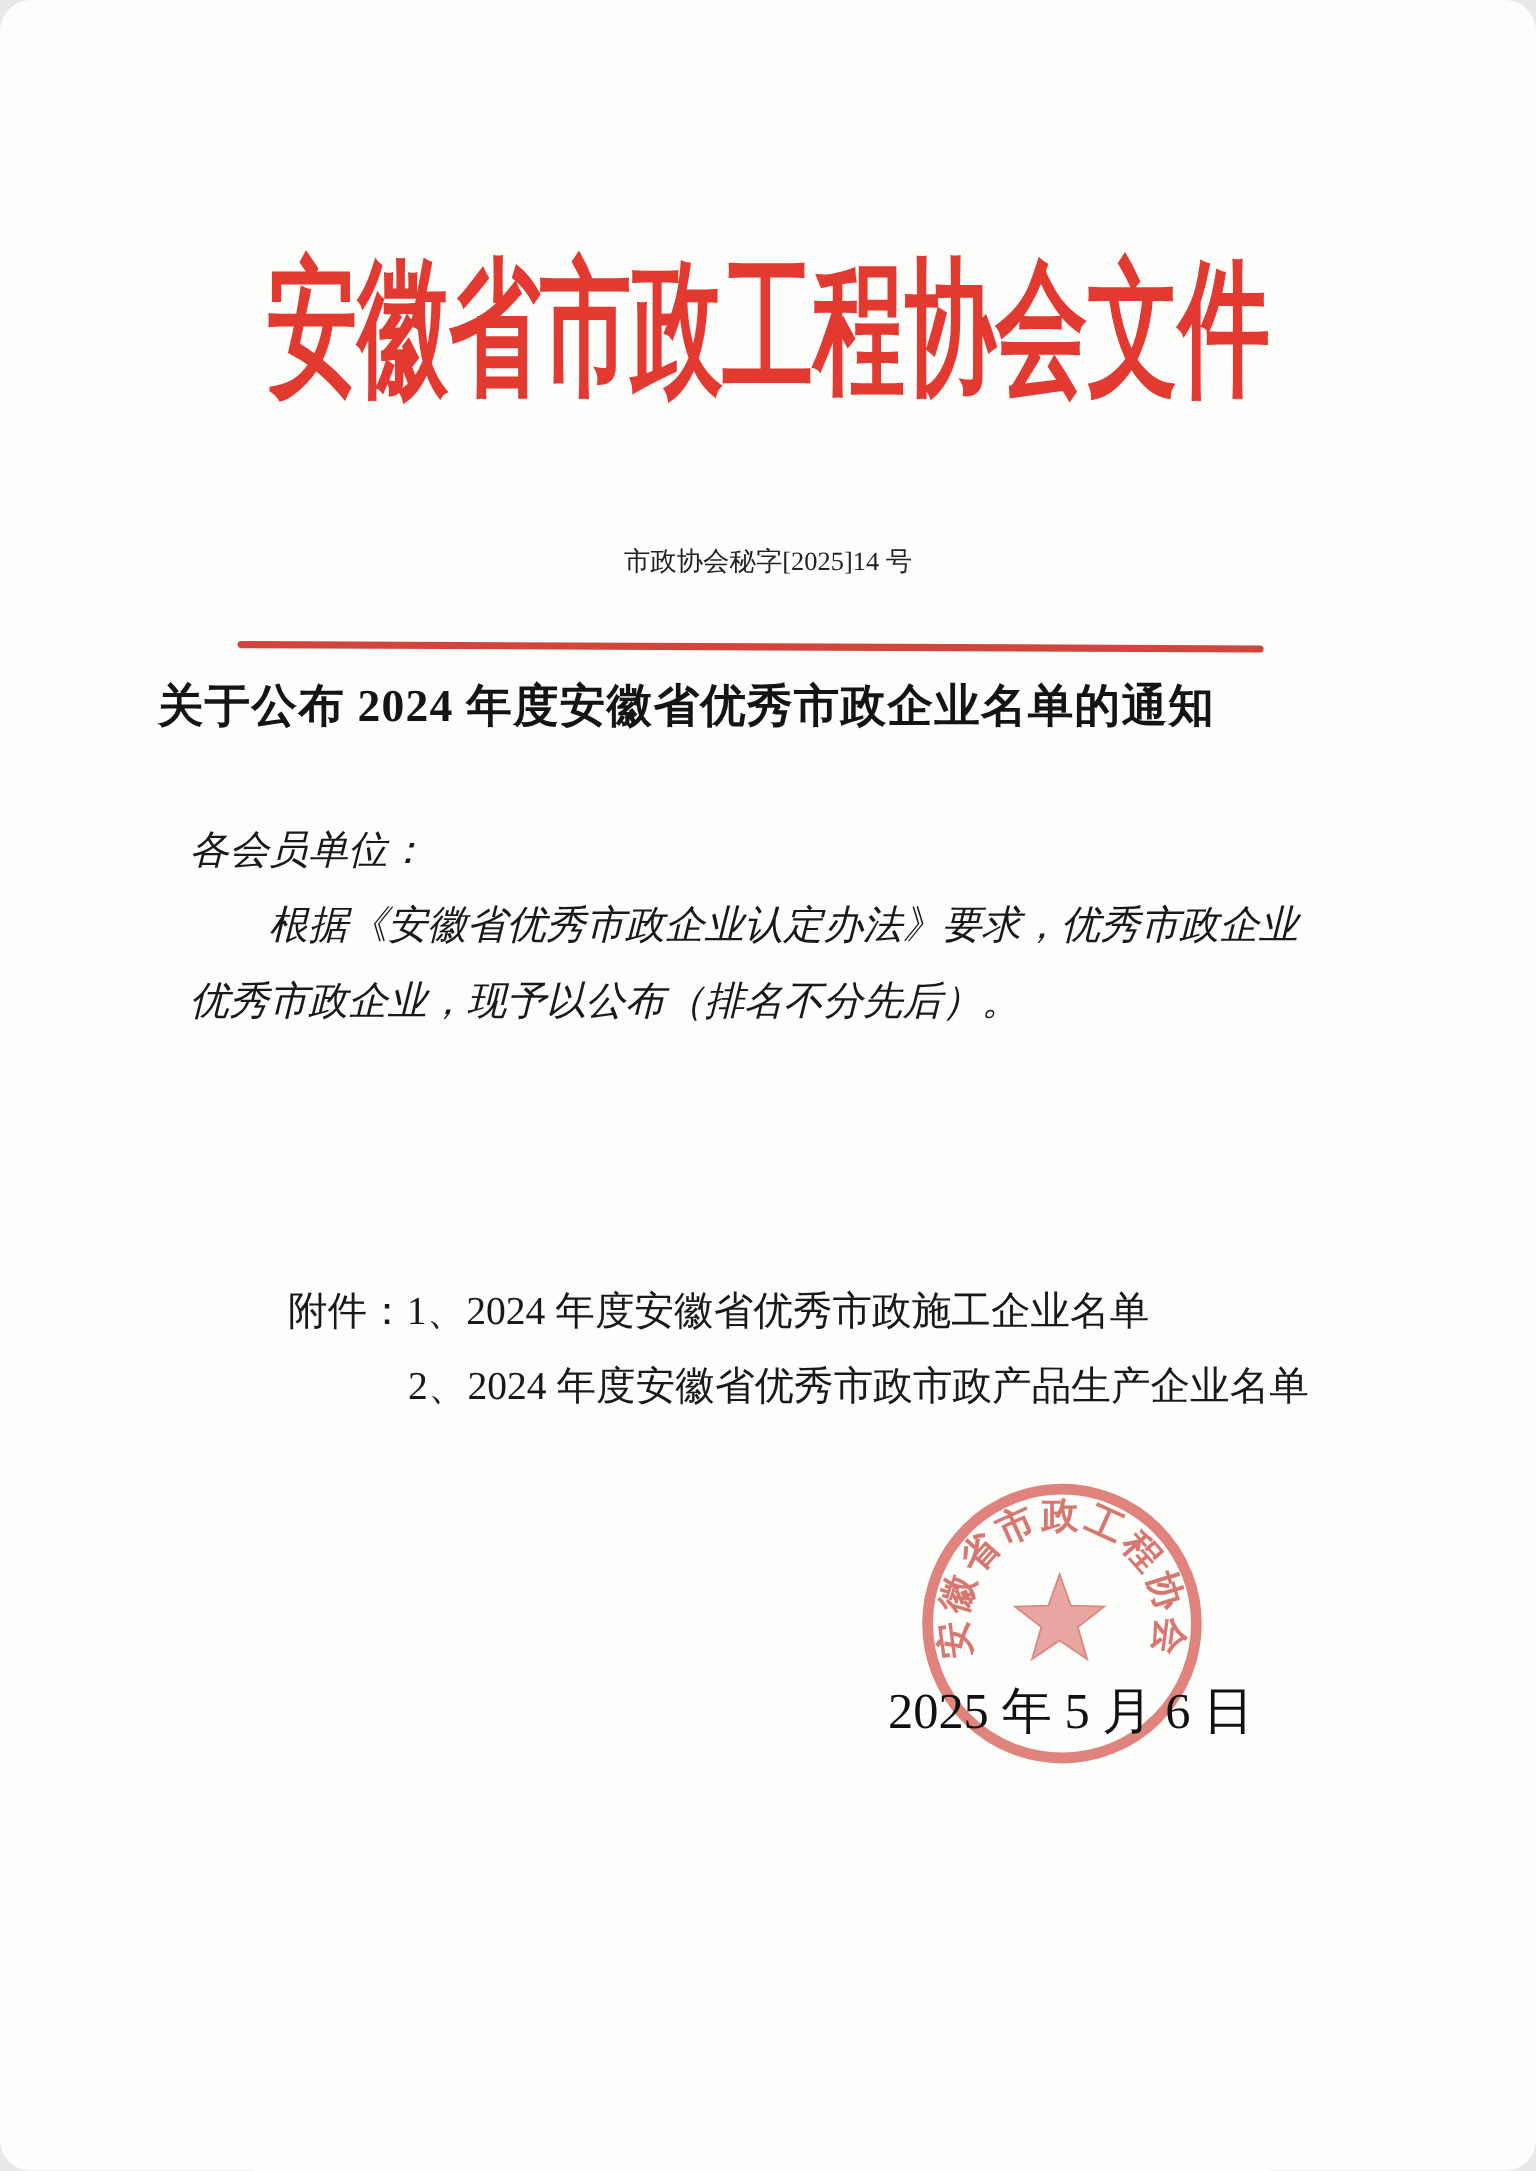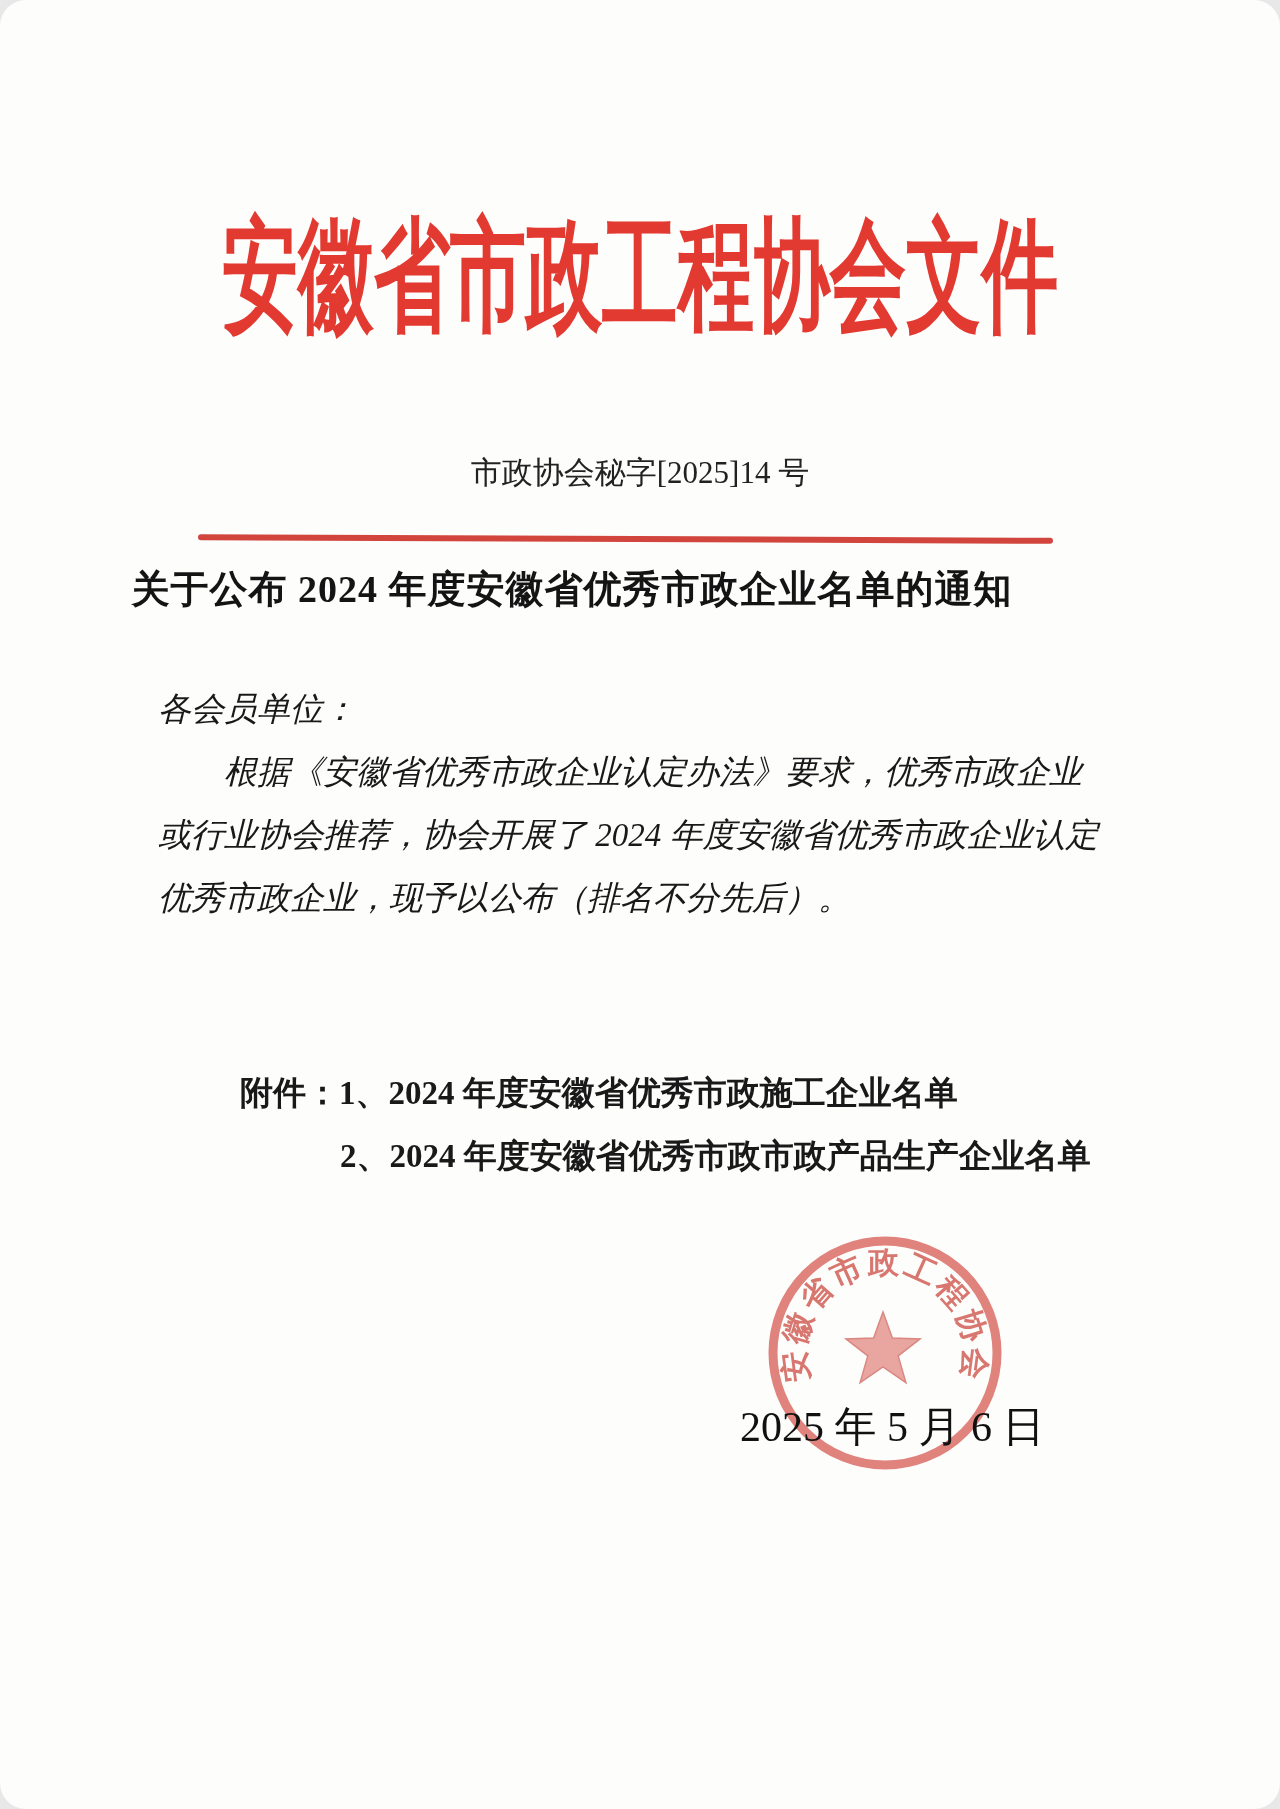--- a/index.html
+++ b/index.html
@@ -21,21 +21,21 @@
     color:#e23a31;
     letter-spacing:0px;
     transform:scaleY(1.62);
     transform-origin:50% 0;
     white-space:nowrap;
   }
   
   .doc-number{
     position:absolute;top:456px;left:0;width:1280px;
     text-align:center;
-    font-size:31px;line-height:1.1;
+    font-size:22px;line-height:1.1;
     color:#222;
     white-space:nowrap;
   }
   
   .red-rule{
     position:absolute;top:536px;left:198px;
     width:855px;height:6px;
     background:#d1453d;
     border-radius:3px;
     transform:rotate(0.25deg);
@@ -56,21 +56,21 @@
     color:#191919;
   }
   .body-line{white-space:nowrap;font-style:italic;}
   .body-line.indent{text-indent:66px;}
   
   .attachments{
     position:absolute;top:1062px;left:240px;
     font-size:33px;line-height:63px;
     color:#191919;
   }
-  .att-line{white-space:nowrap;font-weight:bold;}
+  .att-line{white-space:nowrap;}
   .att-line.second{margin-left:100px;}
   
   .seal{
     position:absolute;top:1233px;left:765px;
     width:240px;height:240px;
     z-index:1;
     opacity:0.88;
   }
   
   .issue-date{
@@ -90,21 +90,20 @@
 
   <div class="doc-number">市政协会秘字[2025]14 号</div>
 
   <div class="red-rule"></div>
 
   <div class="notice-title">关于公布 2024 年度安徽省优秀市政企业名单的通知</div>
 
   <div class="body-block">
     <div class="body-line">各会员单位：</div>
     <div class="body-line indent">根据《安徽省优秀市政企业认定办法》要求，优秀市政企业</div>
-    <div class="body-line">或行业协会推荐，协会开展了 2024 年度安徽省优秀市政企业认定</div>
     <div class="body-line">优秀市政企业，现予以公布（排名不分先后）。</div>
   </div>
 
   <div class="attachments">
     <div class="att-line">
       <span>附件：</span><span>1、2024 年度安徽省优秀市政施工企业名单</span>
     </div>
     <div class="att-line second">
       <span>2、2024 年度安徽省优秀市政市政产品生产企业名单</span>
     </div>

